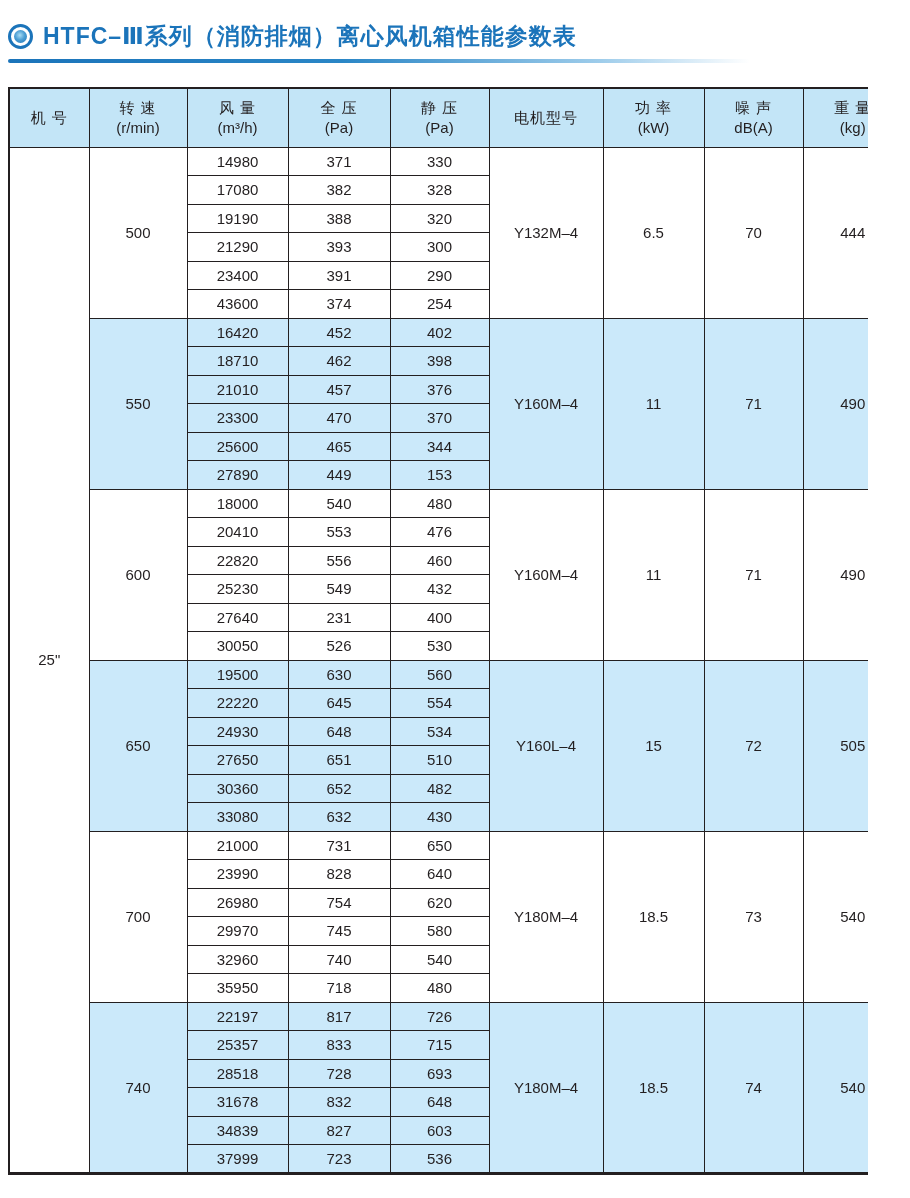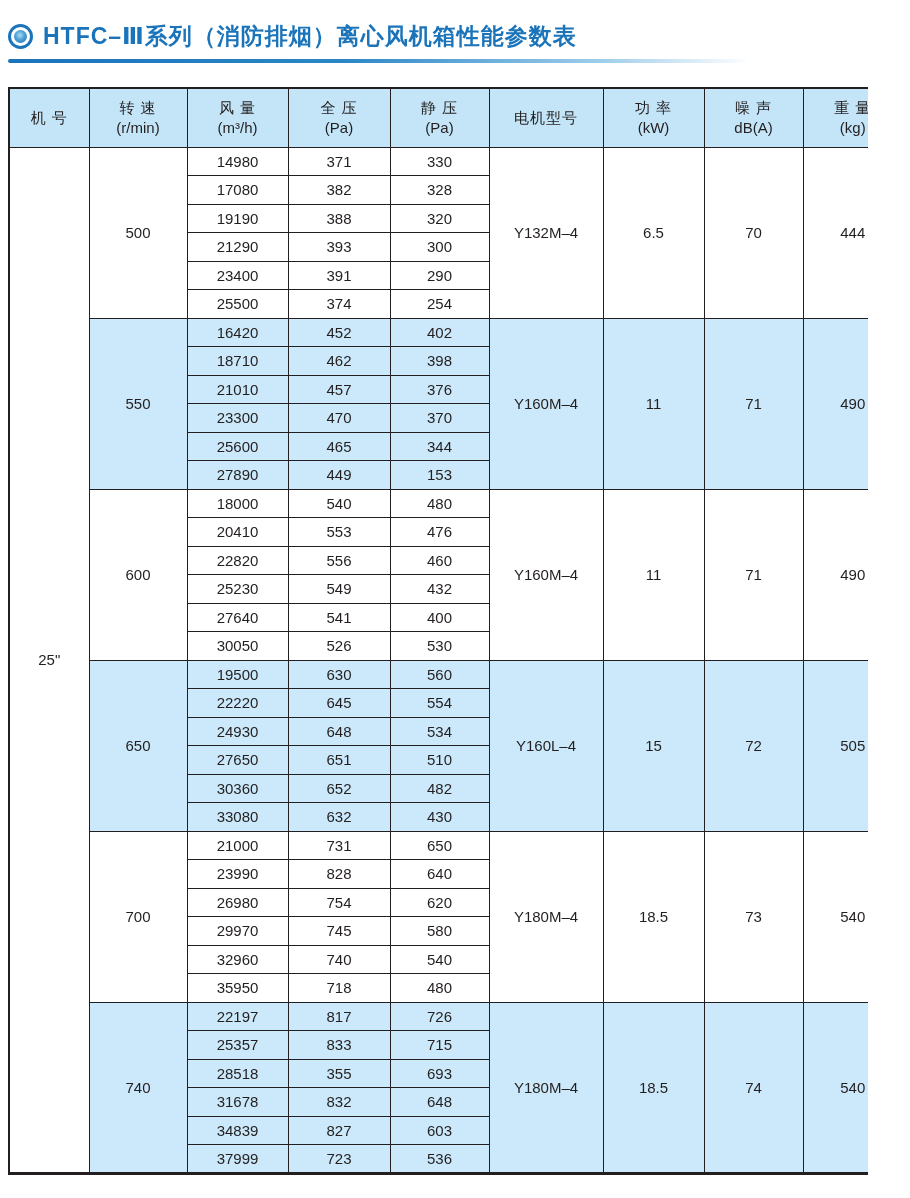--- a/index.html
+++ b/index.html
@@ -166,21 +166,21 @@
             <td>21290</td>
             <td>393</td>
             <td>300</td>
           </tr>
           <tr>
             <td>23400</td>
             <td>391</td>
             <td>290</td>
           </tr>
           <tr>
-            <td>25500</td>
+            <td>43600</td>
             <td>374</td>
             <td>254</td>
           </tr>
           <tr class="shaded">
             <td rowspan="6">550</td>
             <td>16420</td>
             <td>452</td>
             <td>402</td>
             <td rowspan="6">Y160M–4</td>
             <td rowspan="6">11</td>
@@ -232,21 +232,21 @@
             <td>556</td>
             <td>460</td>
           </tr>
           <tr>
             <td>25230</td>
             <td>549</td>
             <td>432</td>
           </tr>
           <tr>
             <td>27640</td>
-            <td>541</td>
+            <td>231</td>
             <td>400</td>
           </tr>
           <tr>
             <td>30050</td>
             <td>526</td>
             <td>530</td>
           </tr>
           <tr class="shaded">
             <td rowspan="6">650</td>
             <td>19500</td>
@@ -327,21 +327,21 @@
             <td rowspan="6">74</td>
             <td rowspan="6">540</td>
           </tr>
           <tr class="shaded">
             <td>25357</td>
             <td>833</td>
             <td>715</td>
           </tr>
           <tr class="shaded">
             <td>28518</td>
-            <td>355</td>
+            <td>728</td>
             <td>693</td>
           </tr>
           <tr class="shaded">
             <td>31678</td>
             <td>832</td>
             <td>648</td>
           </tr>
           <tr class="shaded">
             <td>34839</td>
             <td>827</td>

